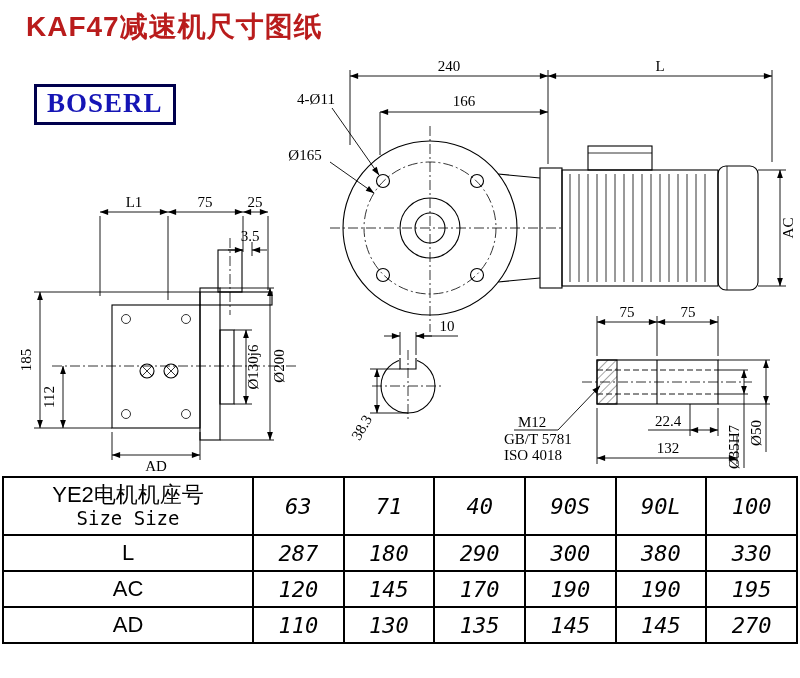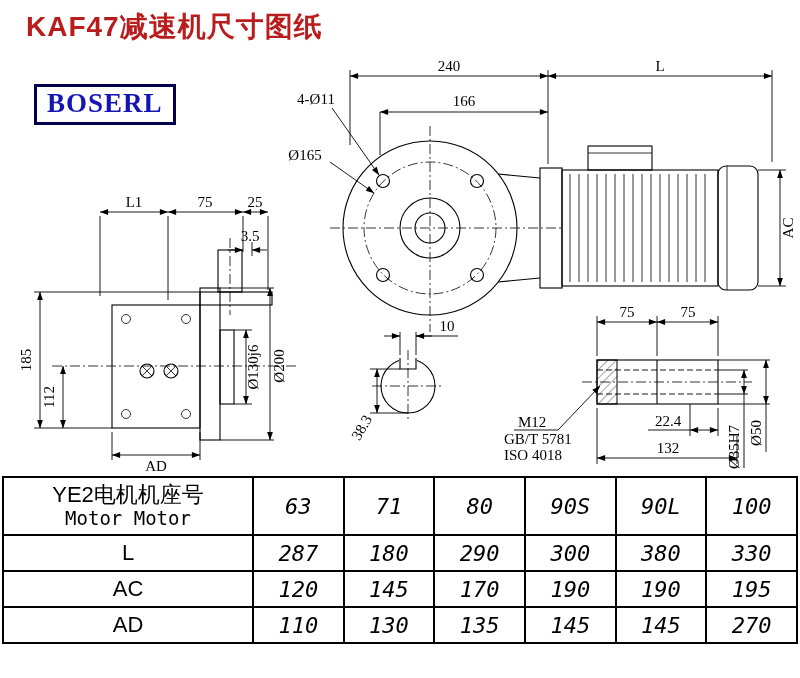--- a/index.html
+++ b/index.html
@@ -232,25 +232,25 @@
           <col>
           <col>
           <col>
           <col>
           <col>
       </colgroup>
       <tbody>
           <tr class="hrow">
         <td class="hdr">
           <div class="cnlbl">YE2电机机座号</div>
-          <div class="enlbl">Motor Motor</div>
+          <div class="enlbl">Size Size</div>
         </td>
         <td class="num">63</td>
         <td class="num">71</td>
-        <td class="num">80</td>
+        <td class="num">40</td>
         <td class="num">90S</td>
         <td class="num">90L</td>
         <td class="num">100</td>
       </tr>
       <tr class="drow">
         <td>L</td>
         <td class="num">287</td>
         <td class="num">180</td>
         <td class="num">290</td>
         <td class="num">300</td>

